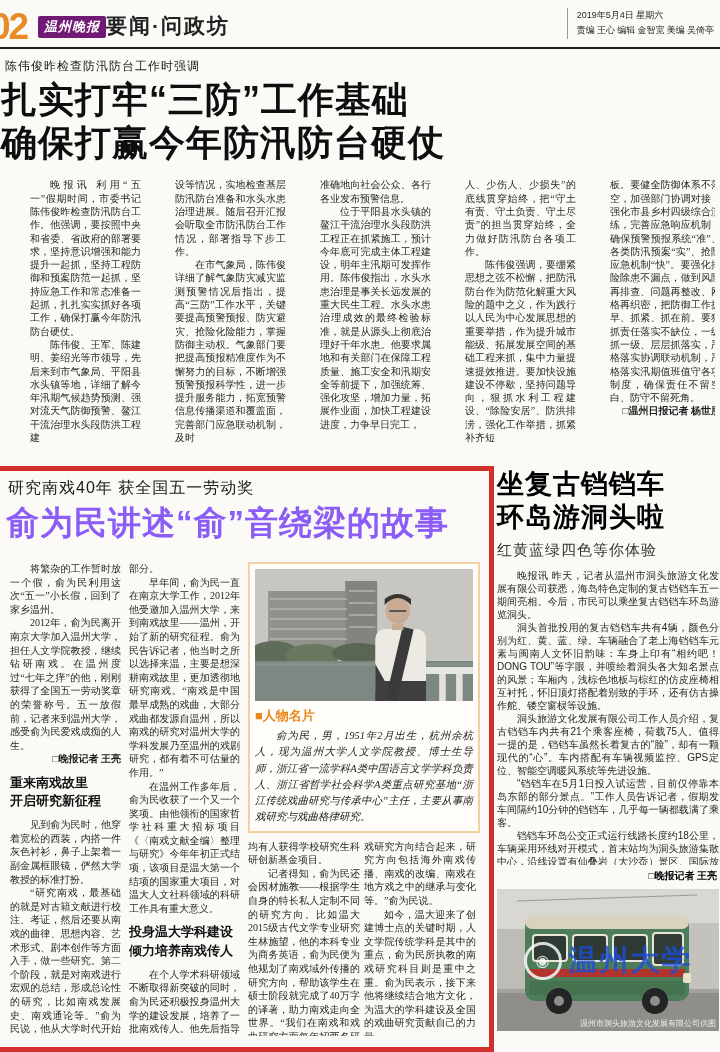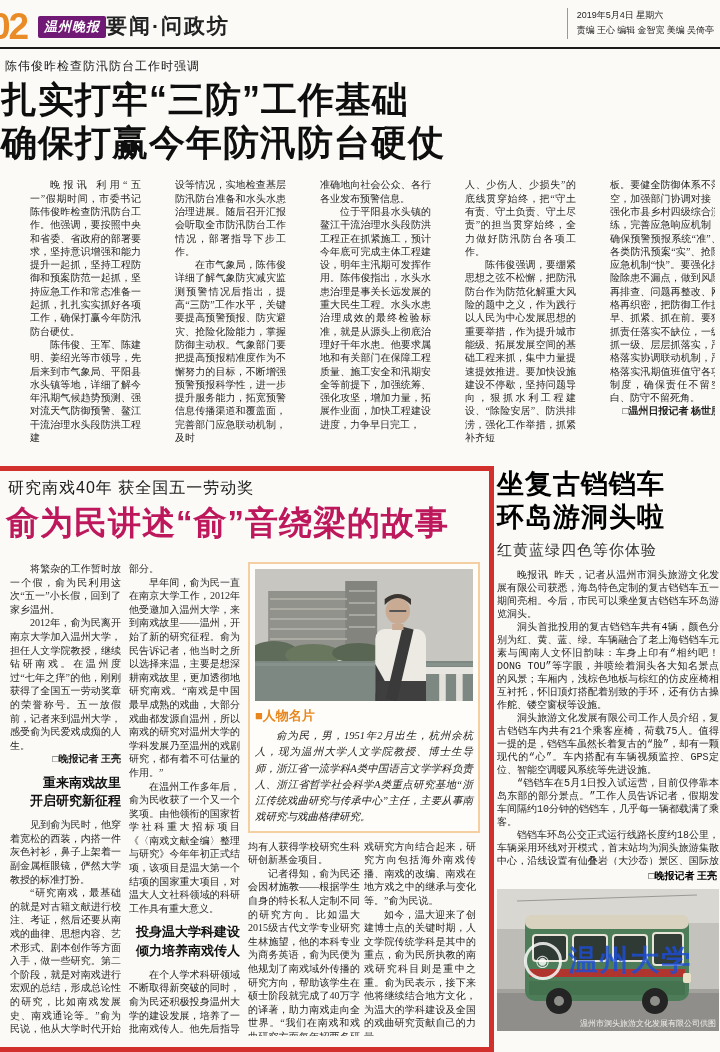--- a/index.html
+++ b/index.html
@@ -20,39 +20,39 @@
   .a1-head{font-size:36px;font-weight:800;color:#0e0e0e;line-height:1.2;letter-spacing:1px;margin-left:-4px;}
   .a1-body{display:flex;gap:9px;margin-top:14px;height:268px;overflow:hidden;}
   .ncol{width:111px;flex:0 0 111px;font-size:10px;line-height:1.33;text-align:justify;color:#1f1f1f;font-family:"Liberation Serif","DejaVu Serif",serif;overflow:hidden;margin-left:25px;}
   .ncol p{margin:0;text-indent:2em;}
   .ncol p.cont{text-indent:0;}
   .byline{text-align:right;font-weight:700;margin-top:3px;text-indent:0 !important;}
 
   
   #a2{position:absolute;left:-5px;top:466px;width:499px;height:586px;border:5px solid #d1302c;box-sizing:border-box;padding:5px 8px 4px 10px;background:#fbfaf7;}
   .a2-kicker{font-size:16px;color:#1a1a1a;letter-spacing:1px;margin:2px 0 2px -2px;}
-  .a2-head{font-size:33px;font-weight:800;color:#be185d;letter-spacing:1px;margin-left:-4px;white-space:nowrap;}
+  .a2-head{font-size:33px;font-weight:800;color:#8b5cf6;letter-spacing:1px;margin-left:-4px;white-space:nowrap;}
   .a2-body{display:flex;gap:8px;margin-top:16px;height:474px;overflow:hidden;}
   .a2col{width:111px;flex:0 0 111px;font-size:10px;line-height:1.36;text-align:justify;color:#1f1f1f;font-family:"Liberation Serif","DejaVu Serif",serif;overflow:hidden;}
   .a2col p{margin:0;text-indent:2em;}
   .a2col p.cont{text-indent:0;}
-  .subhead{font-family:"Liberation Sans",sans-serif;font-weight:800;font-size:13px;line-height:1.4;color:#111;margin:8px 0;text-indent:0 !important;text-align:right;}
+  .subhead{font-family:"Liberation Sans",sans-serif;font-weight:800;font-size:13px;line-height:1.4;color:#111;margin:8px 0;text-indent:0 !important;text-align:left;}
   .a2-right{width:232px;flex:0 0 232px;display:flex;flex-direction:column;overflow:hidden;}
   .profile-box{border:2px solid #f3cfa2;background:#fffdf9;padding:5px;}
   .pb-photo{display:block;width:100%;height:132px;}
   .pb-title{color:#e8861b;font-weight:800;font-size:13px;margin:6px 0 3px;}
   .pb-bio{font-size:10.5px;font-style:italic;line-height:1.55;text-align:justify;color:#222;font-family:"Liberation Serif","DejaVu Serif",serif;margin:0;text-indent:2em;}
   .a2-rightcols{display:flex;gap:4px;margin-top:7px;flex:1;overflow:hidden;}
   .a2-rightcols .a2col{width:112px;flex:0 0 112px;}
 
   
   #a3{position:absolute;left:497px;top:468px;width:222px;}
   .a3-head{font-size:27px;font-weight:800;color:#000000;line-height:1.22;letter-spacing:1px;}
   .a3-sub{font-size:15px;color:#333;letter-spacing:1px;margin:7px 0 9px;}
-  .a3-body{height:296px;overflow:hidden;font-size:10px;line-height:1.3;text-align:justify;color:#1f1f1f;font-family:Liberation Mono, monospace;}
+  .a3-body{height:296px;overflow:hidden;font-size:10px;line-height:1.3;text-align:justify;color:#1f1f1f;font-family:Liberation Sans, sans-serif;}
   .a3-body p{margin:0;text-indent:2em;}
   .a3-byline{text-align:right;font-weight:700;font-size:10px;margin:4px 2px 6px 0;font-family:"Liberation Serif",serif;}
   .a3-photo{position:relative;width:222px;height:142px;overflow:hidden;background:#d8d7d2;}
   .wm{position:absolute;left:0;right:0;top:52px;display:flex;align-items:center;justify-content:center;gap:7px;opacity:.82;}
   .wm-seal{width:38px;height:38px;border:3px solid #fff;border-radius:50%;box-sizing:border-box;display:flex;align-items:center;justify-content:center;color:#fff;font-size:16px;}
   .wm-text{color:#1d4ed8;font-size:29px;font-weight:700;letter-spacing:2px;font-family:"Liberation Serif",serif;}
   .photo-credit{position:absolute;right:3px;bottom:2px;font-size:8px;color:#f0efec;letter-spacing:0;}
 </style>
 </head>
 <body>

